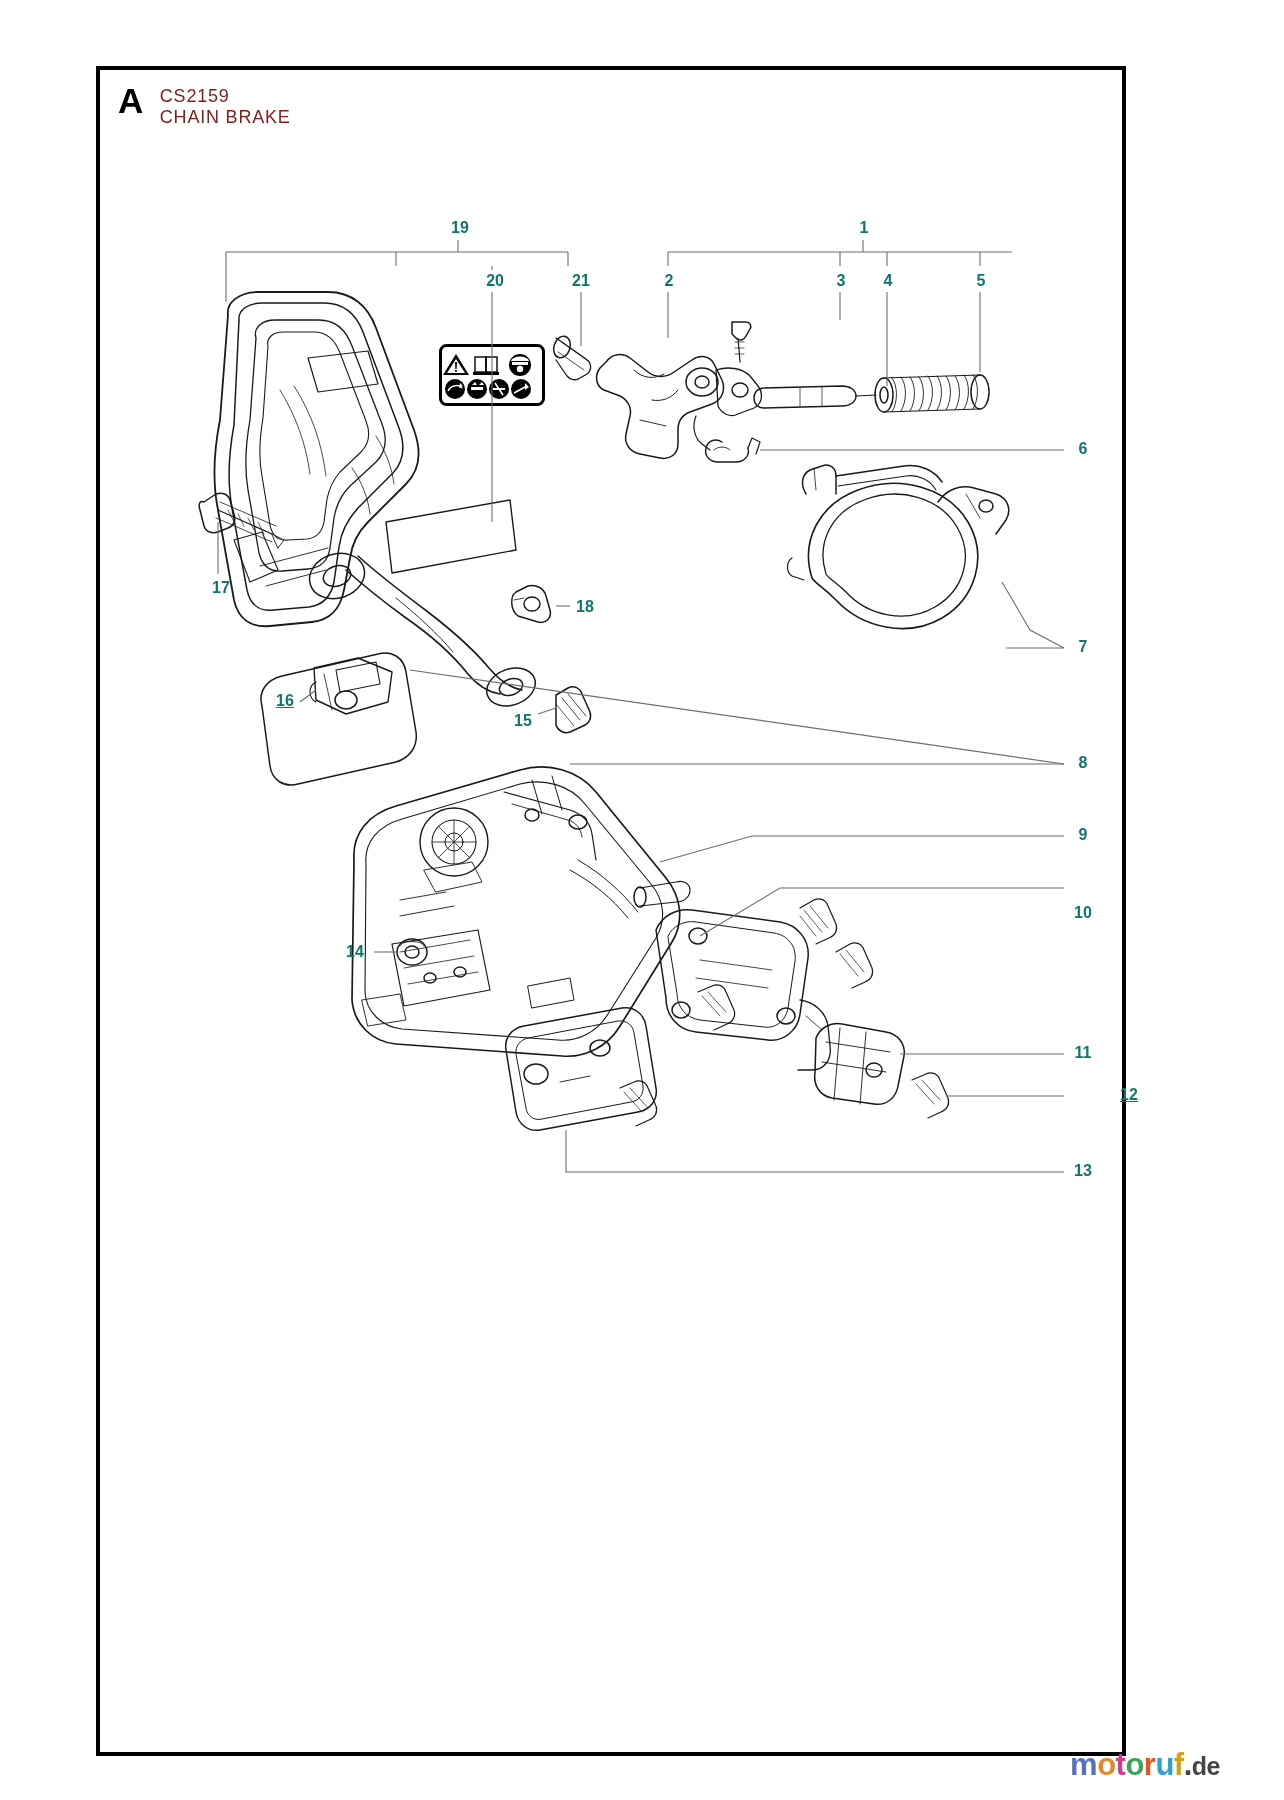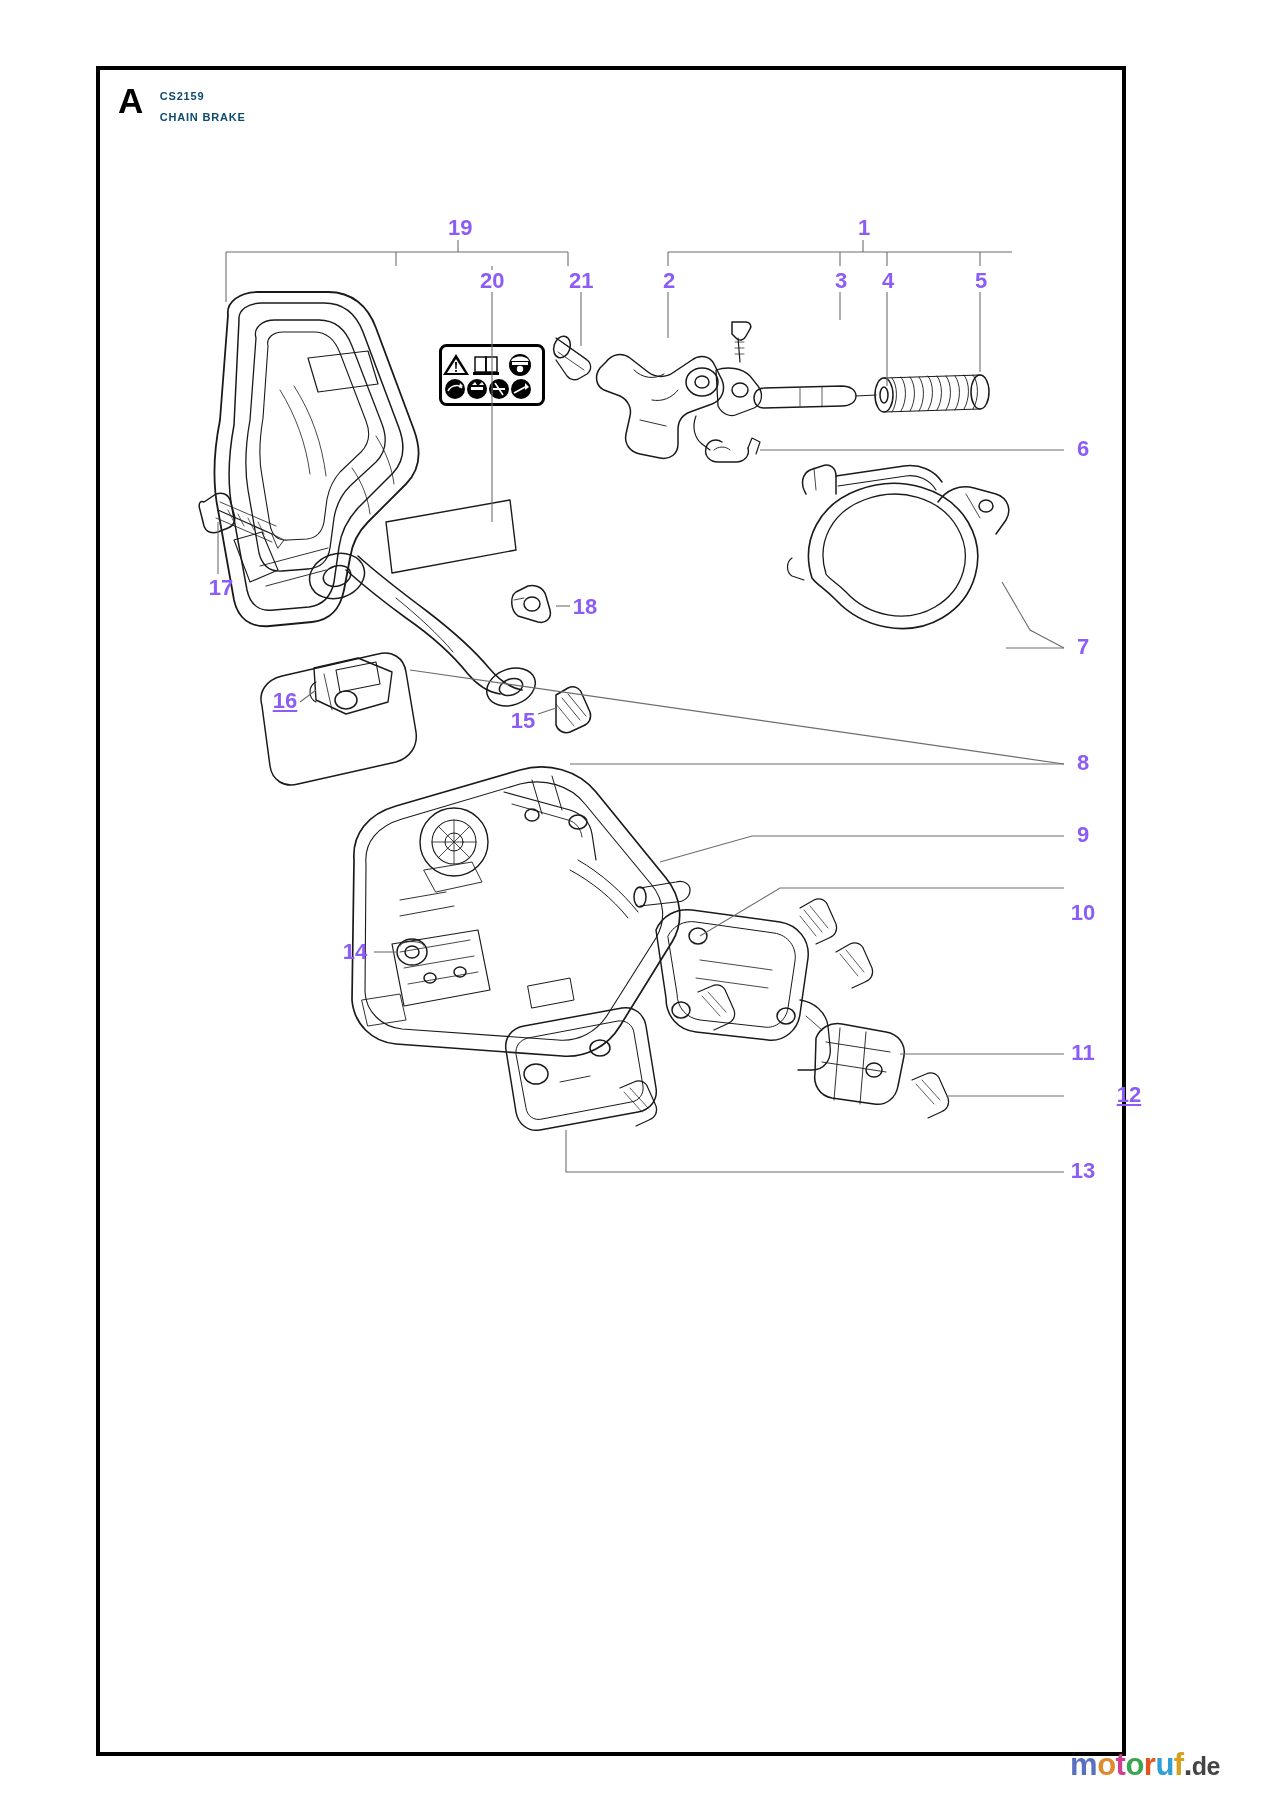--- a/index.html
+++ b/index.html
@@ -49,34 +49,34 @@
     line-height: 34px;
     letter-spacing: -0.5px;
     color: #000;
     margin-right: 17px;
     font-family: "Liberation Sans", sans-serif;
   }
   #header-titles {
     padding-top: 2px;
   }
   .header-line {
-    font-size: 11px;
-    font-weight: bold;
+    font-size: 18px;
+    font-weight: normal;
     letter-spacing: 0.8px;
     line-height: 21px;
-    color: #0c4a6e;
+    color: #7f1d1d;
     white-space: nowrap;
   }
 
   
   .callout {
     position: absolute;
-    font-size: 22px;
+    font-size: 16px;
     font-weight: bold;
-    color: #8b5cf6;
+    color: #0f766e;
     font-family: "Liberation Sans", sans-serif;
     white-space: nowrap;
     text-align: center;
     line-height: 19px;
   }
 
   
   #overlay {
     position: absolute;
     left: 0; top: 0;

